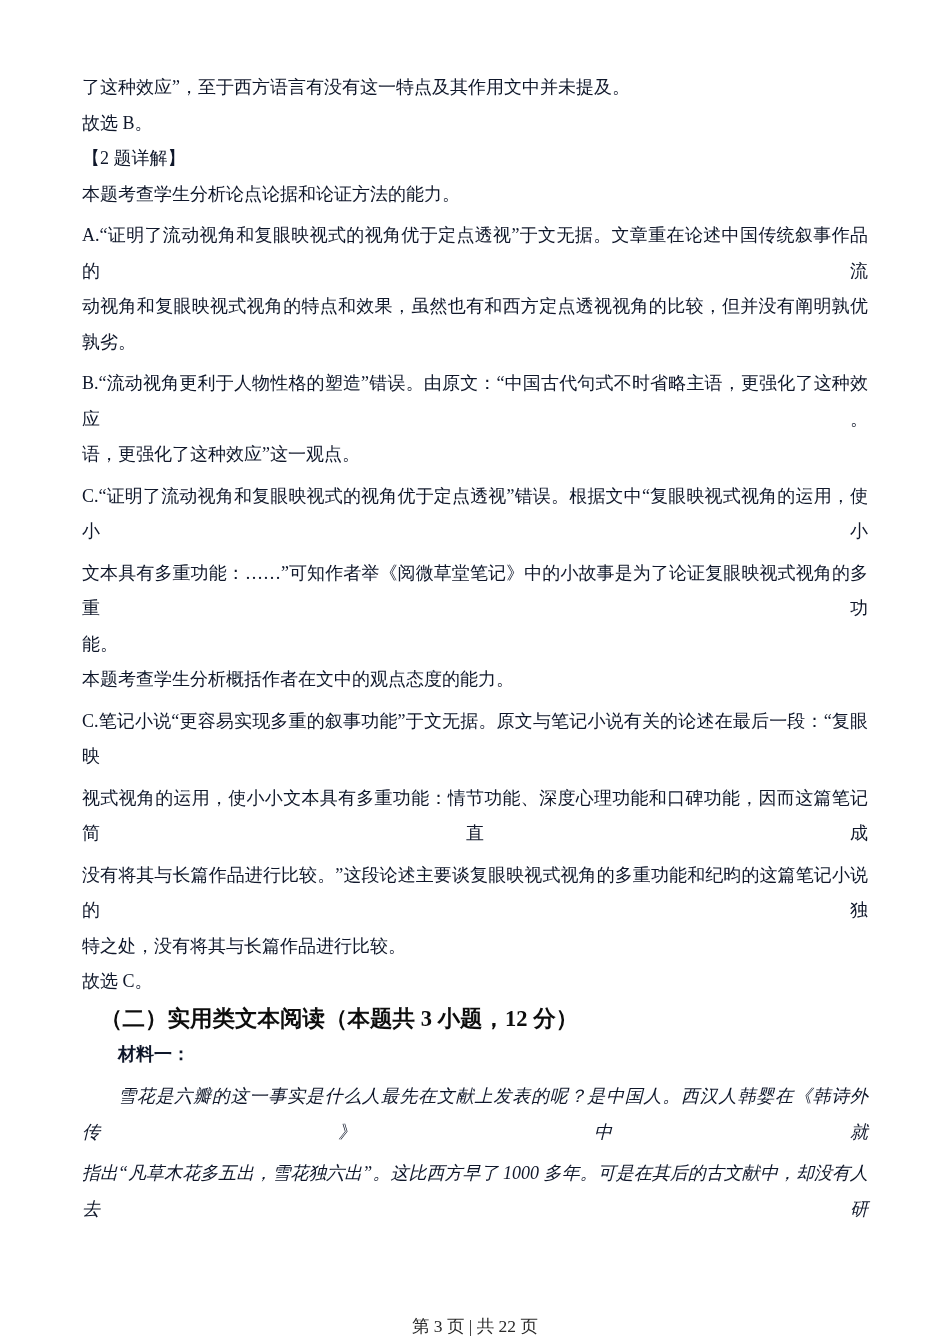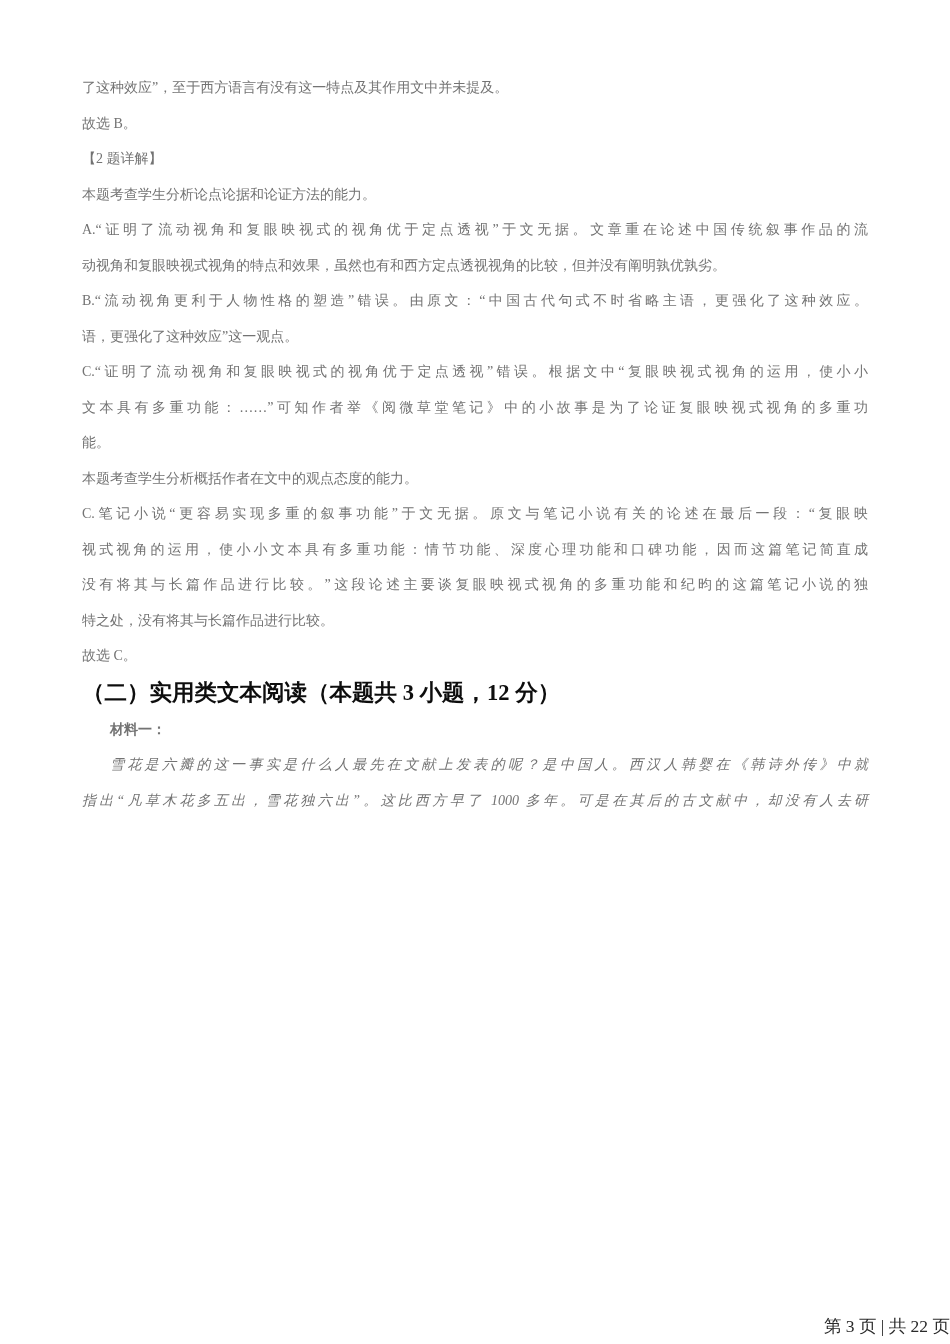--- a/index.html
+++ b/index.html
@@ -8,41 +8,42 @@
     width:950px;height:1344px;
     background:#ffffff;
     overflow:hidden;
   }
   .content{
     position:absolute;
     left:82px;top:70px;width:786px;
   }
   .line{
     font-family:"Liberation Serif","DejaVu Serif",serif;
-    font-size:14px;
+    font-size:18px;
     line-height:35.5px;
-    color:#737373;
+    color:#0f172a;
     text-align:justify;
     text-justify:inter-ideograph;
     white-space:normal;
   }
-  .fill{text-align-last:justify;}
+  .fill{text-align-last:justify;margin-top:6px;}
   .b-heading{
     font-weight:700;
     font-size:22.5px;
     line-height:38px;
     color:#0d0d0d;
+    margin-left:18px;
   }
-  .b-label{font-weight:700;text-indent:2em;}
+  .b-label{font-weight:700;text-indent:2em;font-family:Liberation Mono, monospace;}
   .b-kai,.b-kai-indent,.b-kai-right{font-style:italic;}
   .b-kai-indent{text-indent:2em;}
   .footer{
     position:absolute;
     left:0;right:0;bottom:6px;
-    text-align:right;
+    text-align:center;
     font-family:"Liberation Serif","DejaVu Serif",serif;
     font-size:17.5px;
     line-height:24px;
     color:#2a2a2a;
   }
 </style>
 </head>
 <body>
 
 <div class="page">

